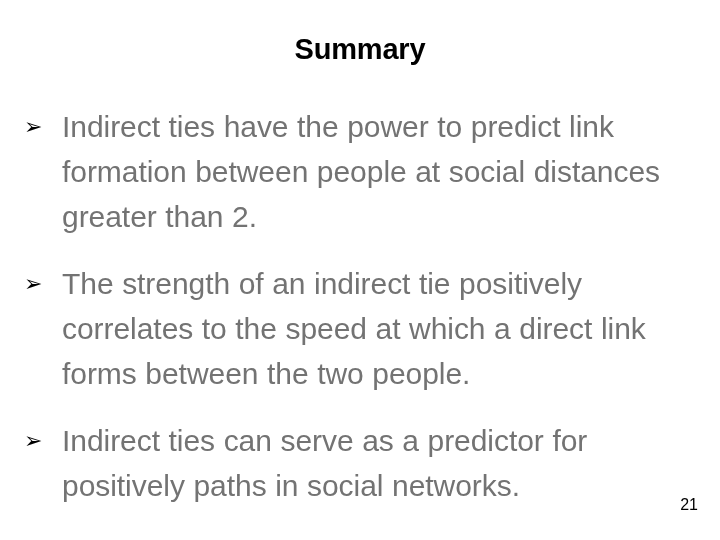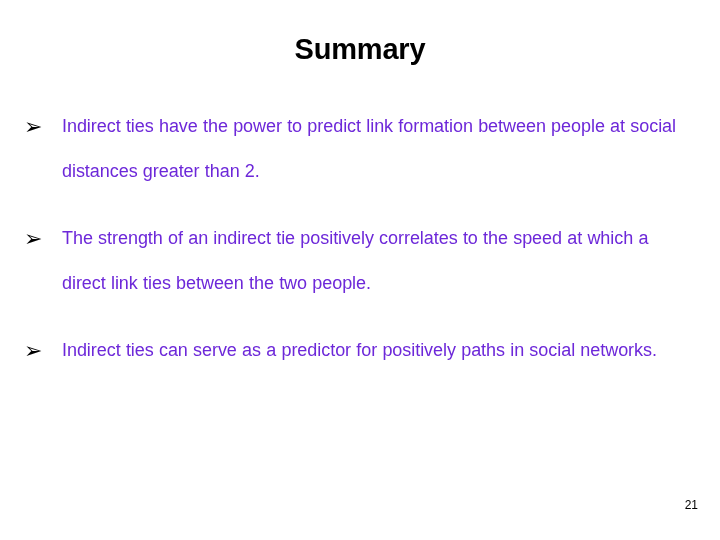--- a/index.html
+++ b/index.html
@@ -53,31 +53,31 @@
     font-size: 22px;
     line-height: 45px;
     color: #000000;
     text-align: left;
     padding-left: 2px;
     box-sizing: border-box;
     user-select: none;
   }
   .bullet-text {
     flex: 1 1 auto;
-    font-size: 18px;
+    font-size: 30px;
     line-height: 45px;
-    color: #6d28d9;
+    color: #737373;
     letter-spacing: -0.05px;
     word-spacing: 0.3px;
   }
   .page-number {
     position: absolute;
     right: 22px;
     bottom: 29px;
-    font-size: 12px;
+    font-size: 16px;
     line-height: 12px;
     color: #000000;
     text-align: right;
   }
 </style>
 </head>
 <body>
 
 <div class="slide">
 
@@ -85,21 +85,21 @@
 
   <div class="body-area">
 
     <div class="bullet-item">
       <span class="bullet-marker">➢</span>
       <span class="bullet-text">Indirect ties have the power to predict link formation between people at social distances greater than 2.</span>
     </div>
 
     <div class="bullet-item">
       <span class="bullet-marker">➢</span>
-      <span class="bullet-text">The strength of an indirect tie positively correlates to the speed at which a direct link ties between the two people.</span>
+      <span class="bullet-text">The strength of an indirect tie positively correlates to the speed at which a direct link forms between the two people.</span>
     </div>
 
     <div class="bullet-item">
       <span class="bullet-marker">➢</span>
       <span class="bullet-text">Indirect ties can serve as a predictor for positively paths in social networks.</span>
     </div>
 
   </div>
 
   <div class="page-number">21</div>

